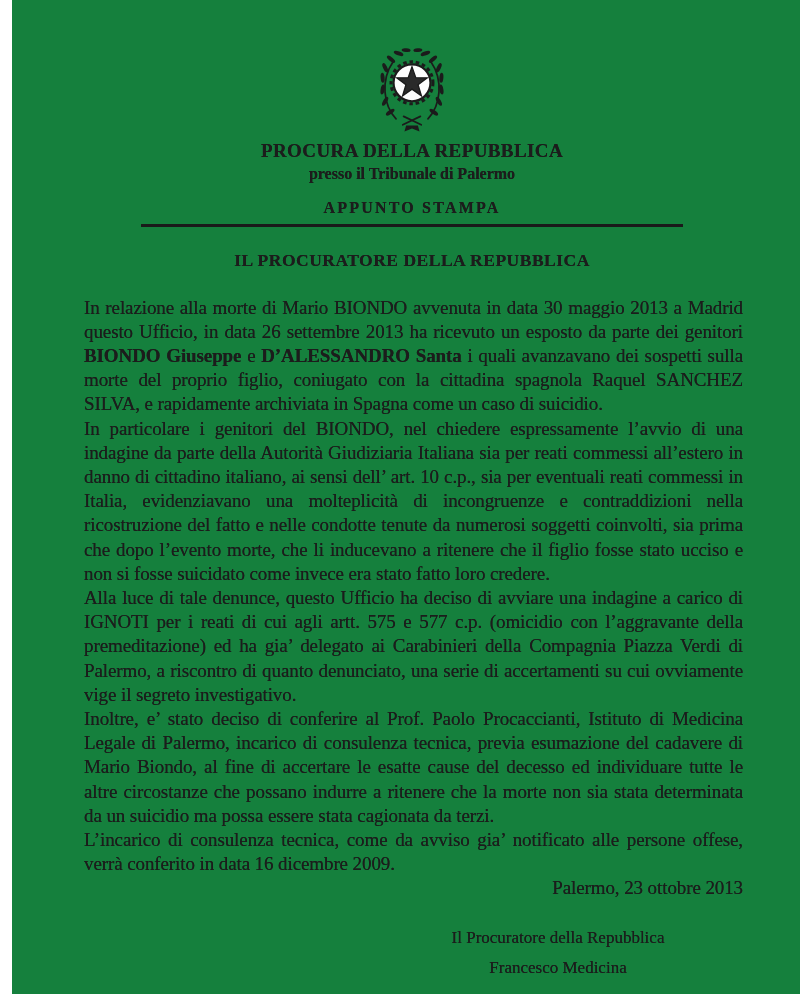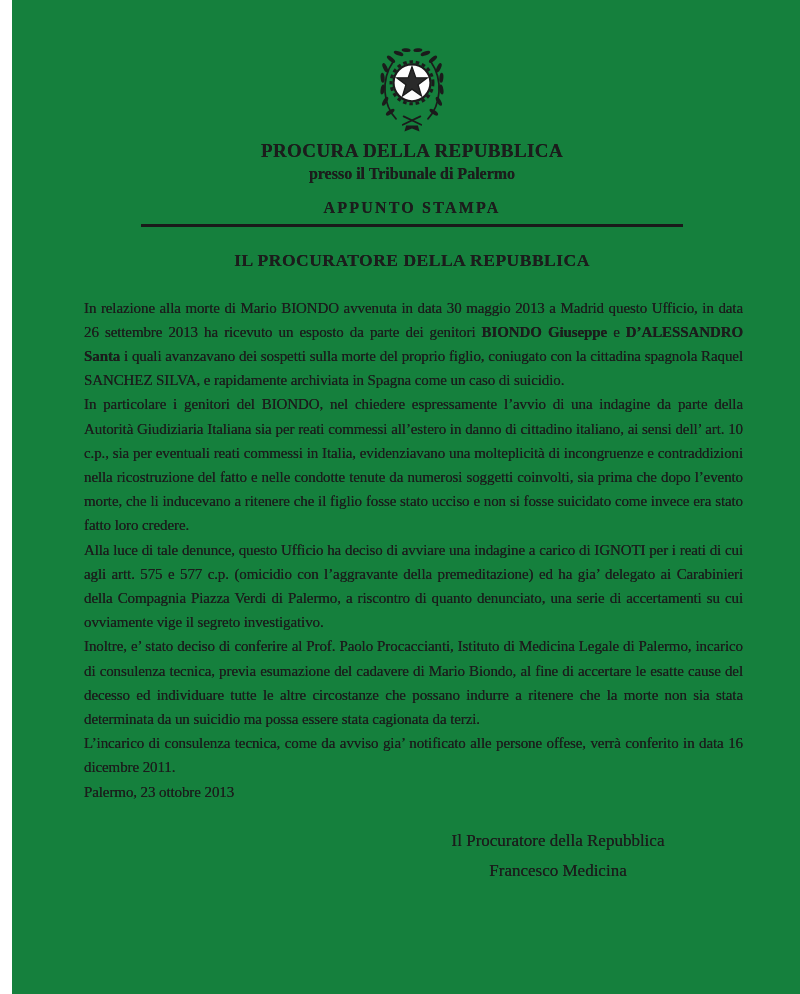--- a/index.html
+++ b/index.html
@@ -48,28 +48,28 @@
   }
   .issuer {
     margin-top: 23px;
     font-size: 17.5px;
     font-weight: bold;
     letter-spacing: 0.5px;
   }
 
   .bodytext {
     margin: 25px 69px 0 72px;
-    font-size: 15px;
+    font-size: 19px;
     line-height: 24.2px;
     text-align: justify;
     letter-spacing: -0.1px;
   }
   .bodytext p { margin: 0; }
   .bodytext b { font-weight: bold; }
-  .dateline { text-align: left; }
+  .dateline { text-align: right; }
 
   .signature {
     margin: 22px 0 0 420px;
     width: 252px;
     text-align: center;
     font-size: 17px;
     line-height: 30px;
   }
 </style>
 </head>
@@ -125,21 +125,21 @@
     <div class="rule"></div>
 
     <div class="issuer">IL PROCURATORE DELLA REPUBBLICA</div>
   </div>
 
   <div class="bodytext">
     <p><span>In relazione alla morte di Mario BIONDO avvenuta in data 30 maggio 2013 a Madrid questo Ufficio, in data 26 settembre 2013 ha ricevuto un esposto da parte dei genitori </span><b>BIONDO Giuseppe</b><span> e </span><b>D’ALESSANDRO Santa</b><span> i quali avanzavano dei sospetti sulla morte del proprio figlio, coniugato con la cittadina spagnola Raquel SANCHEZ SILVA, e rapidamente archiviata in Spagna come un caso di suicidio.</span></p>
     <p>In particolare i genitori del BIONDO, nel chiedere espressamente l’avvio di una indagine da parte della Autorità Giudiziaria Italiana sia per reati commessi all’estero in danno di cittadino italiano, ai sensi dell’ art. 10 c.p., sia per eventuali reati commessi in Italia, evidenziavano una molteplicità di incongruenze e contraddizioni nella ricostruzione del fatto e nelle condotte tenute da numerosi soggetti coinvolti, sia prima che dopo l’evento morte, che li inducevano a ritenere che il figlio fosse stato ucciso e non si fosse suicidato come invece era stato fatto loro credere.</p>
     <p>Alla luce di tale denunce, questo Ufficio ha deciso di avviare una indagine a carico di IGNOTI per i reati di cui agli artt. 575 e 577 c.p. (omicidio con l’aggravante della premeditazione) ed ha gia’ delegato ai Carabinieri della Compagnia Piazza Verdi di Palermo, a riscontro di quanto denunciato, una serie di accertamenti su cui ovviamente vige il segreto investigativo.</p>
     <p>Inoltre, e’ stato deciso di conferire al Prof. Paolo Procaccianti, Istituto di Medicina Legale di Palermo, incarico di consulenza tecnica, previa esumazione del cadavere di Mario Biondo, al fine di accertare le esatte cause del decesso ed individuare tutte le altre circostanze che possano indurre a ritenere che la morte non sia stata determinata da un suicidio ma possa essere stata cagionata da terzi.</p>
-    <p>L’incarico di consulenza tecnica, come da avviso gia’ notificato alle persone offese, verrà conferito in data 16 dicembre 2011.</p>
+    <p>L’incarico di consulenza tecnica, come da avviso gia’ notificato alle persone offese, verrà conferito in data 16 dicembre 2009.</p>
     <p class="dateline">Palermo, 23 ottobre 2013</p>
   </div>
 
   <div class="signature">
     <div>Il Procuratore della Repubblica</div>
     <div>Francesco Medicina</div>
   </div>
 
 </div>
 

